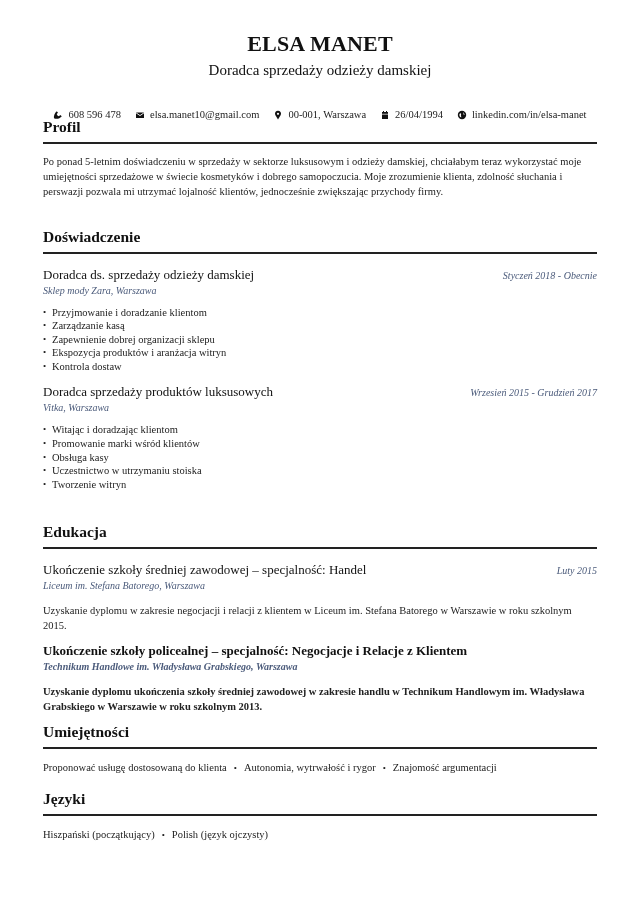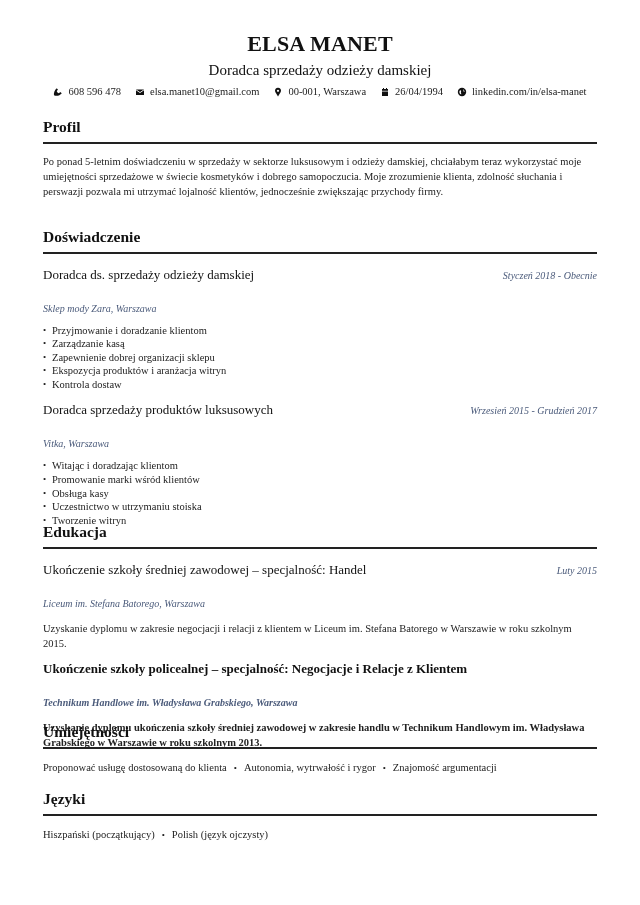--- a/index.html
+++ b/index.html
@@ -2,35 +2,35 @@
 <html><head>
 <meta charset="utf-8">
 <style>
   * { box-sizing: border-box; margin: 0; padding: 0; }
   html, body { width: 640px; height: 905px; background: #ffffff; }
   body { font-family: "Liberation Serif", "DejaVu Serif", serif; color: #111; position: relative; overflow: hidden; }
   .page { position: absolute; left: 43px; top: 0; width: 554px; }
   .header { text-align: center; padding-top: 31px; }
   .name { font-size: 22px; font-weight: bold; letter-spacing: 0.2px; line-height: 26px; color: #111; }
   .job-title { font-size: 15px; line-height: 20px; margin-top: 3px; color: #111; }
-  .contacts { display: flex; justify-content: center; gap: 0; margin-top: 5px; font-size: 10.5px; line-height: 14px; color: #222; }
+  .contacts { display: flex; justify-content: center; gap: 0; margin-top: 28px; font-size: 10.5px; line-height: 14px; color: #222; }
   .contact { display: inline-flex; align-items: center; margin: 0 7px; white-space: nowrap; }
   .contact .ic { display: inline-block; width: 10px; height: 10px; margin-right: 5px; }
   .contact .ic svg { width: 10px; height: 10px; display: block; }
 
   .section { position: absolute; left: 0; width: 554px; }
   .sec-title { font-size: 15.5px; font-weight: bold; line-height: 20px; color: #111; }
   .rule { height: 1.5px; background: #222; margin-top: 5px; }
 
   .para { font-size: 10.5px; line-height: 15px; color: #222; }
 
   .entry-head { display: flex; justify-content: space-between; align-items: baseline; }
   .entry-title { font-size: 13px; line-height: 17px; color: #111; }
   .entry-date { font-size: 10px; font-style: italic; color: #4a5a7a; line-height: 14px; }
-  .entry-org { font-size: 10px; font-style: italic; color: #4a5a7a; line-height: 14px; margin-top: 19px; }
+  .entry-org { font-size: 10px; font-style: italic; color: #4a5a7a; line-height: 14px; margin-top: 1px; }
   ul.bullets { list-style: none; margin-top: 8px; }
   ul.bullets li { font-size: 10.5px; line-height: 13.6px; color: #222; position: relative; padding-left: 9px; }
   ul.bullets li::before { content: "•"; position: absolute; left: 0; top: 0; font-size: 9px; }
 
   .inline-list { font-size: 10.5px; line-height: 14px; color: #222; }
   .inline-list .sep { margin: 0 7px; font-size: 9px; }
 </style>
 </head>
 <body>
 

